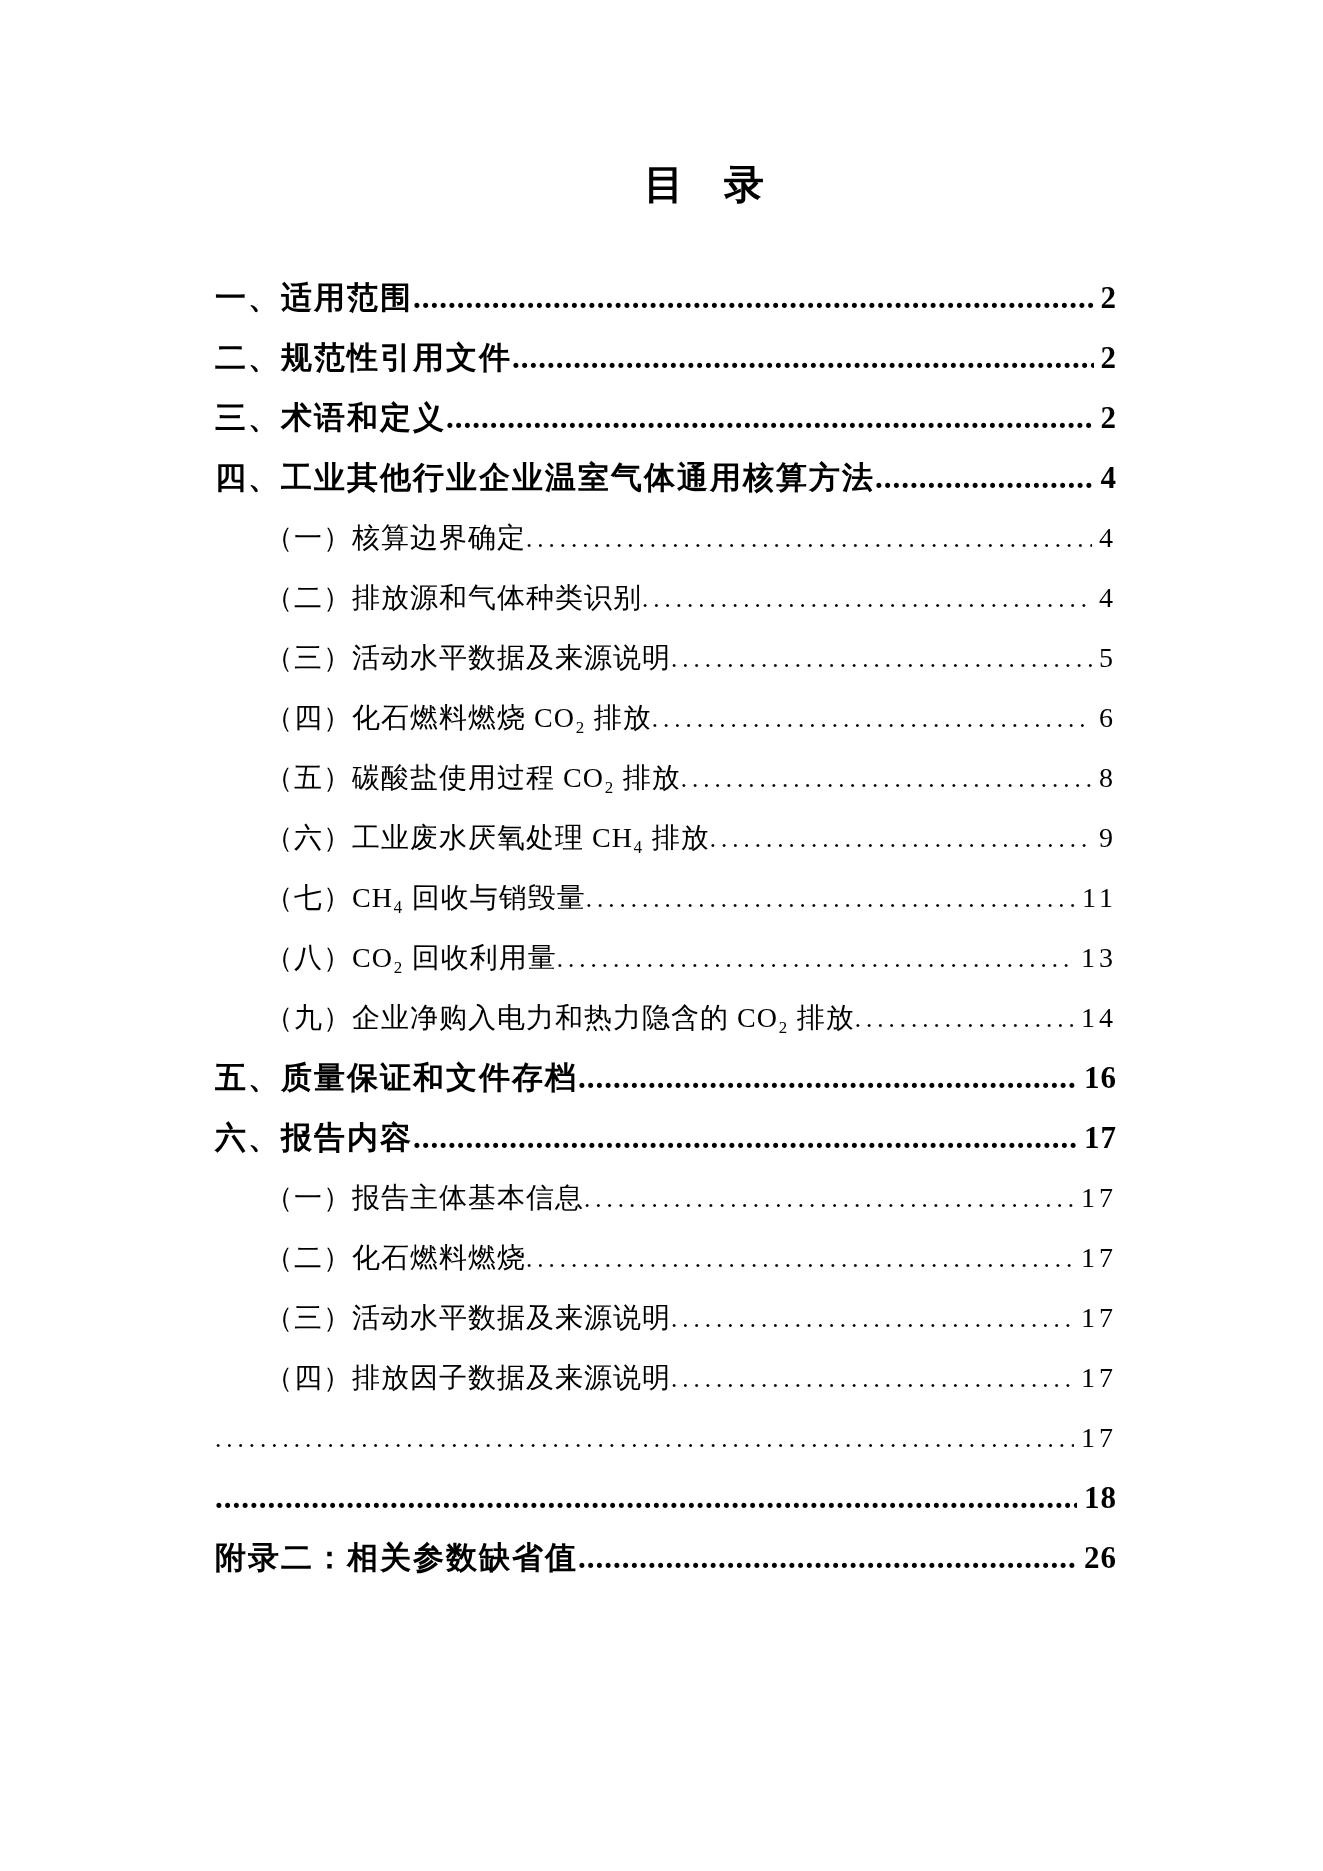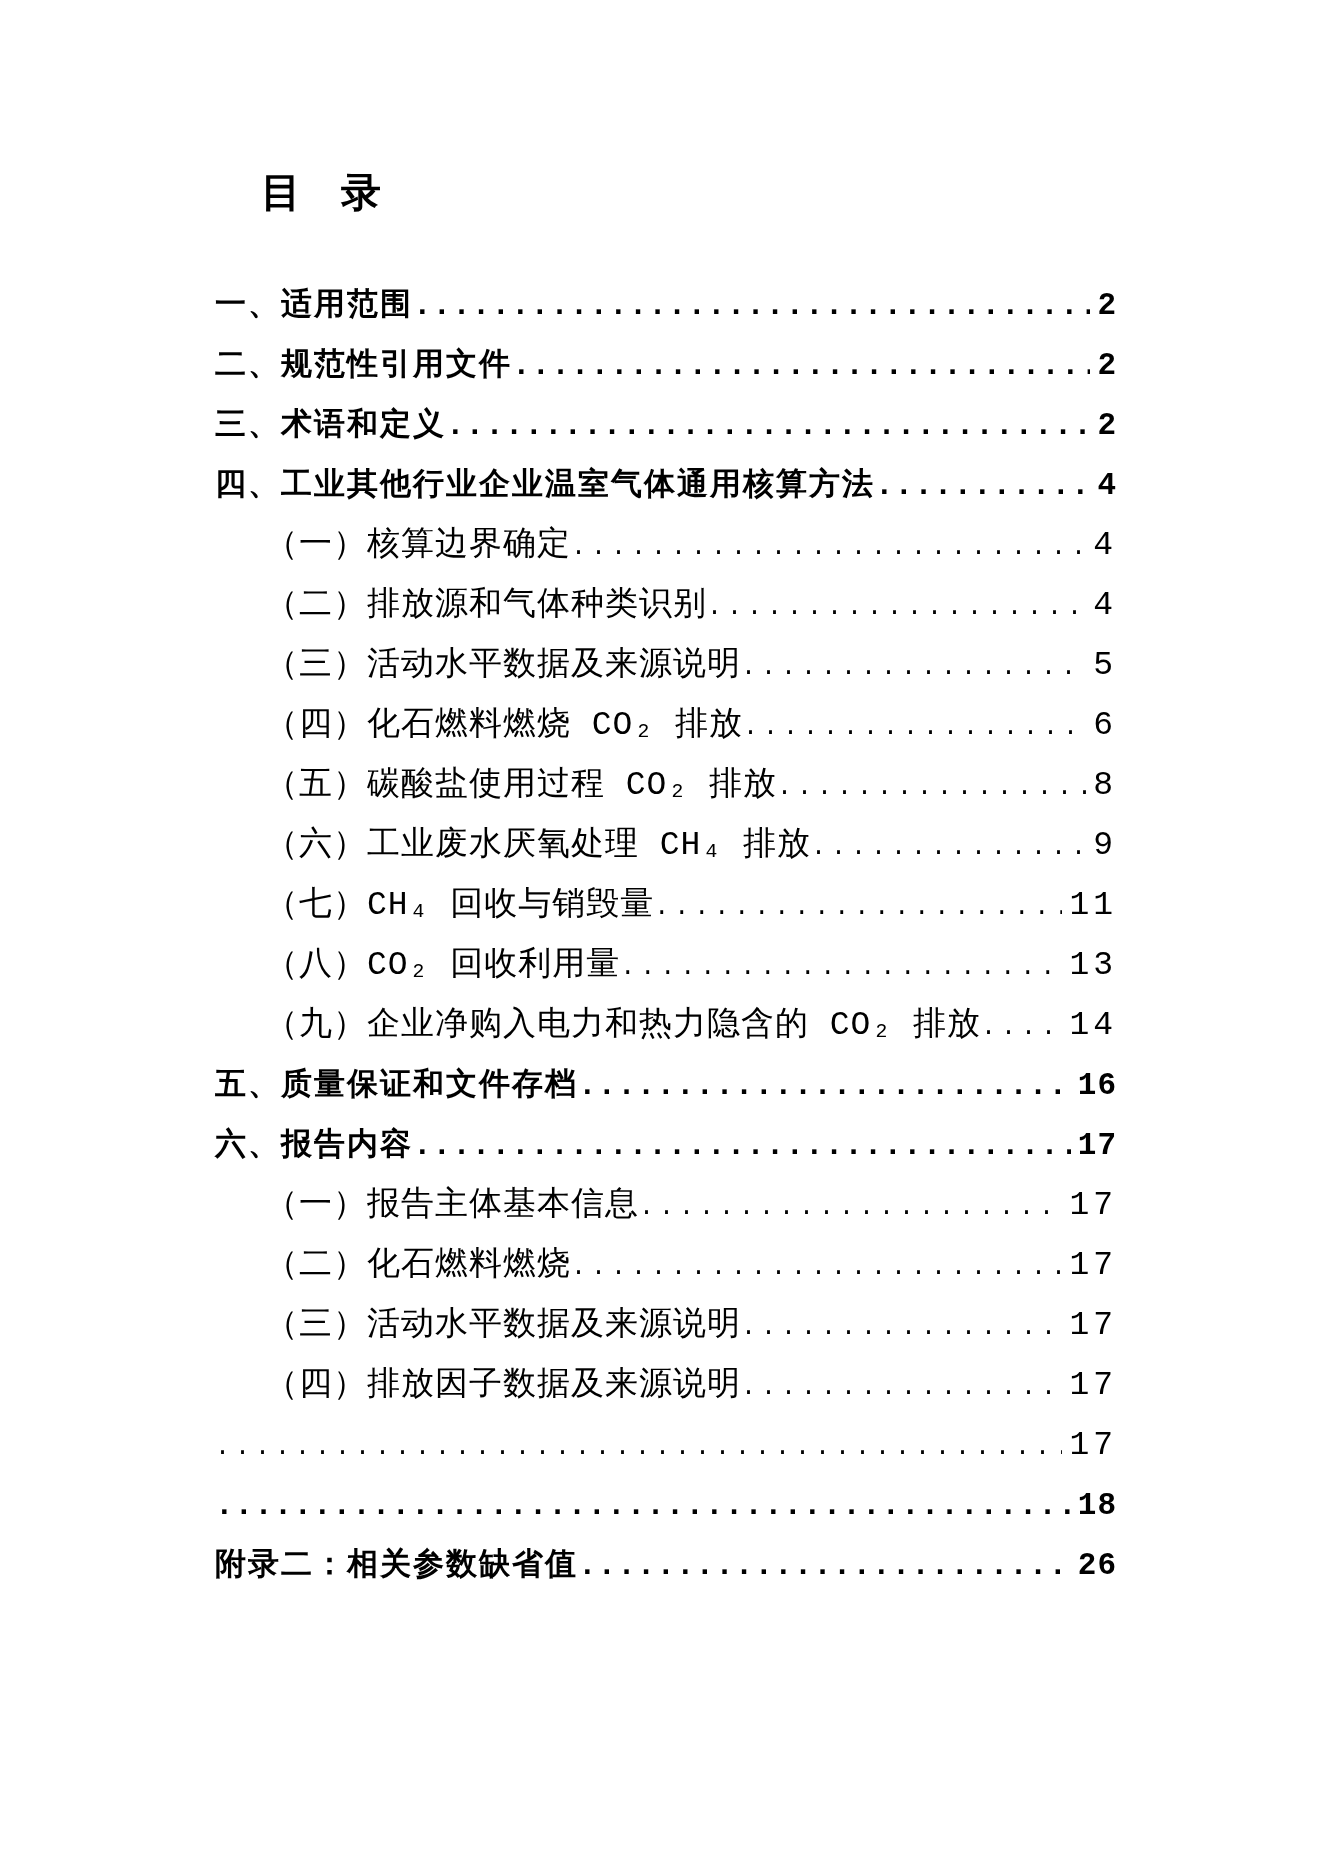--- a/index.html
+++ b/index.html
@@ -15,31 +15,30 @@
     font-family: "Liberation Serif", "DejaVu Serif", "DejaVu Sans", serif;
   }
   .page {
     box-sizing: border-box;
     width: 1323px;
     height: 1871px;
     padding: 158px 206px 0 215px;
     background: #ffffff;
   }
   .doc-title {
-    margin: 8px;
+    margin: 0;
     font-family: "DejaVu Sans", "Liberation Sans", sans-serif;
     font-weight: 700;
     font-size: 40px;
     line-height: 52px;
-    text-align: left;
+    text-align: center;
     transform: translateX(38px);
   }
   .toc-list {
     margin-top: 58px;
-    font-family: Liberation Mono, monospace;
   }
   .toc-row {
     display: flex;
     align-items: baseline;
     height: 60px;
     line-height: 60px;
     white-space: nowrap;
   }
   .entry-text { flex: 0 0 auto; }
   .leader {
@@ -53,21 +52,21 @@
   .page-num {
     flex: 0 0 auto;
     margin-left: 7px;
   }
   
   .lvl1 { font-weight: 700; font-size: 31px; }
   .lvl1 .entry-text { letter-spacing: 2px; }
   .lvl1 .leader::after { letter-spacing: 1px; }
   .lvl1 .page-num { letter-spacing: 1px; }
   
-  .lvl2 { font-weight: 400; font-size: 33px; justify-content: flex-end; }
+  .lvl2 { font-weight: 400; font-size: 28px; justify-content: flex-end; }
   .lvl2 .entry-text { margin-left: 50px; letter-spacing: 1px; }
   .lvl2 .leader { font-size: 25px; }
   .lvl2 .leader::after { letter-spacing: 5px; }
   .lvl2 .page-num { letter-spacing: 4px; }
 </style>
 </head>
 <body>
 
 <div class="page">
   <h1 class="doc-title">目　录</h1>

